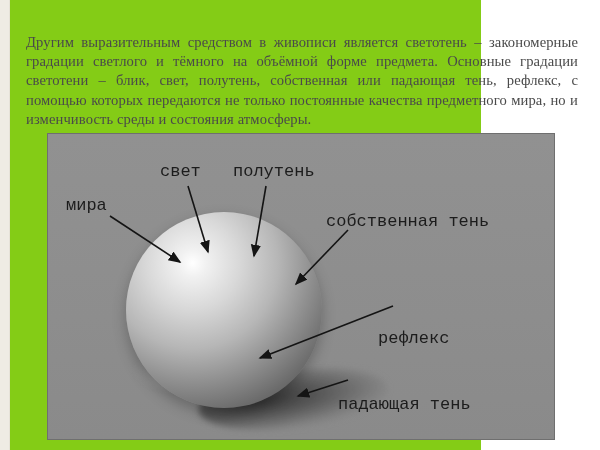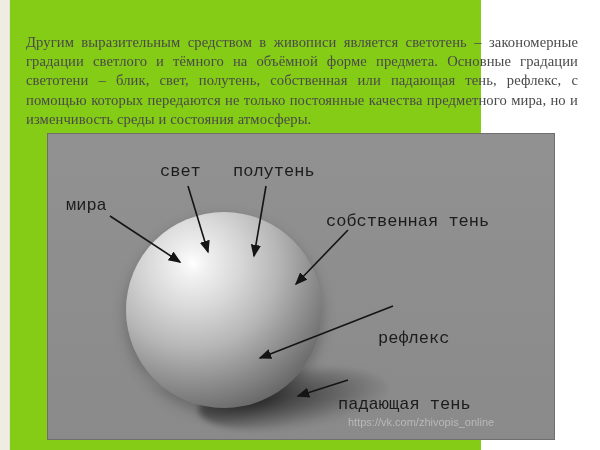--- a/index.html
+++ b/index.html
@@ -161,16 +161,15 @@
       <line x1="300" y1="246" x2="250" y2="262" stroke="#141414" stroke-width="1.6" marker-end="url(#ah)"></line>
     </svg>
 
     <span class="lbl" id="lbl-blik">мира</span>
     <span class="lbl" id="lbl-svet">свет</span>
     <span class="lbl" id="lbl-polu">полутень</span>
     <span class="lbl" id="lbl-sobstv">собственная тень</span>
     <span class="lbl" id="lbl-refleks">рефлекс</span>
     <span class="lbl" id="lbl-padayu">падающая тень</span>
 
-    <span id="watermark">https://vk.com/zhivopis_online</span>
   </div>
 
 </div>
 
 </body></html>

